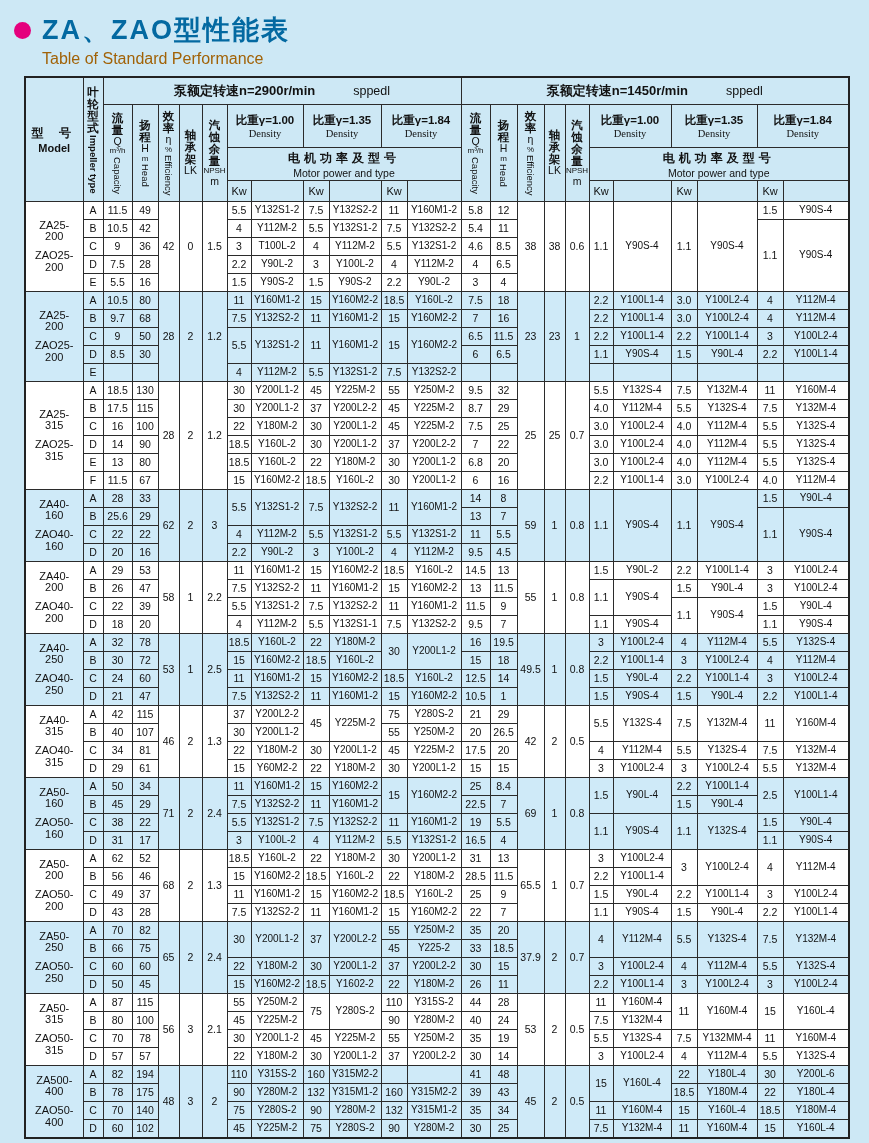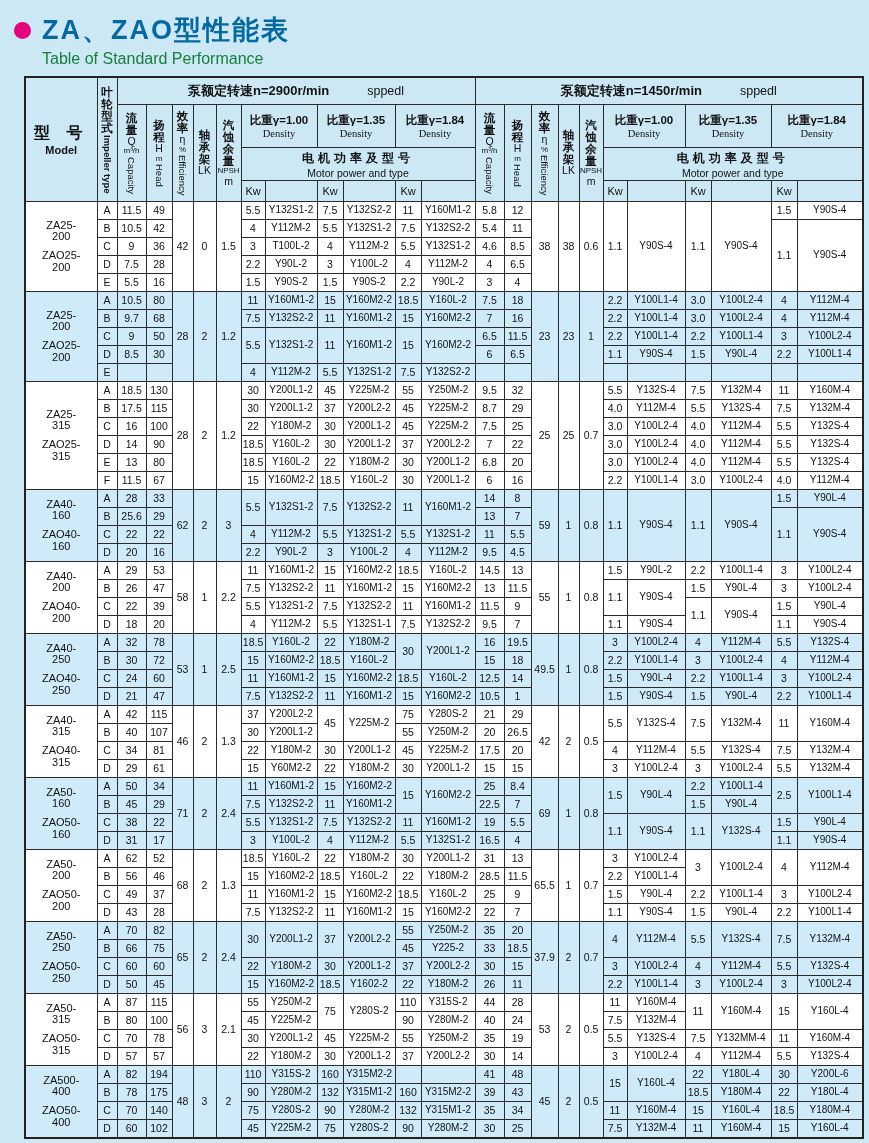--- a/index.html
+++ b/index.html
@@ -1,45 +1,45 @@
 <!DOCTYPE html>
 <html><head>
 <meta charset="utf-8">
 <style>
   html,body{margin:0;padding:0;}
   body{background:#cde8f5;font-family:"Liberation Sans",sans-serif;}
   .page{width:869px;height:1143px;background:#cde8f5;box-sizing:border-box;padding:6px 0 0 12px;overflow:hidden;}
   .title-row{display:flex;align-items:center;gap:11px;margin:6px 0 0 2px;}
   .bullet{width:17px;height:17px;border-radius:50%;background:#e5007d;flex:0 0 auto;}
   .title-zh{font-size:27px;font-weight:bold;color:#0369a1;letter-spacing:2px;}
-  .subtitle{font-size:16px;color:#15803d;margin:2px 0 8px 30px;}
+  .subtitle{font-size:16px;color:#a16207;margin:2px 0 8px 30px;}
   table{border-collapse:collapse;table-layout:fixed;margin-left:12px;}
   th,td{border:1px solid #2b2b2b;text-align:center;vertical-align:middle;padding:0;color:#111;overflow:hidden;}
   table{border:2px solid #222;}
   thead th{background:#cde8f5;font-weight:normal;}
   td{font-size:10.5px;height:17px;line-height:1.05;background:#ffffff;}
   tr.shaded td{background:#cfeaf8;}
   td.model{font-size:11px;}
-  td.model div{margin:7px 16px;}
+  td.model div{margin:7px 9px;}
   td.mt{font-size:10px;letter-spacing:0;}
   .sp-row th{height:26px;font-size:13px;font-weight:bold;}
   .sp-suffix{margin-left:38px;font-weight:normal;font-size:12.5px;}
   .dens-row th{height:42px;}
   .motor-row th{height:32px;}
   .kw-row th{height:20px;font-size:11px;}
   .dens-l1{font-size:11.5px;font-weight:bold;}
   .dens-l2{font-size:10.5px;font-family:Liberation Serif, serif;}
   .motor-zh{font-size:12px;font-weight:bold;letter-spacing:4px;}
   .motor-en{font-size:10.5px;}
   .vert .wrap{display:flex;flex-direction:column;align-items:center;justify-content:center;height:100%;}
   .vchars div{font-size:11.5px;line-height:1.05;font-weight:bold;}
   .sym{font-size:10.5px;line-height:1.1;}
   .unit{font-size:8px;line-height:1.1;}
   .ven{writing-mode:vertical-rl;font-size:9.5px;letter-spacing:0;line-height:1;margin-top:1px;}
-  .model-h .zh{font-size:16px;font-weight:bold;letter-spacing:6px;}
+  .model-h .zh{font-size:12px;font-weight:bold;letter-spacing:6px;}
   .model-h .en{font-size:11px;}
 </style>
 </head>
 <body>
 
 <div class="page">
   <div class="title-row">
     <span class="bullet"></span>
     <span class="title-zh">ZA、ZAO型性能表</span>
   </div>

